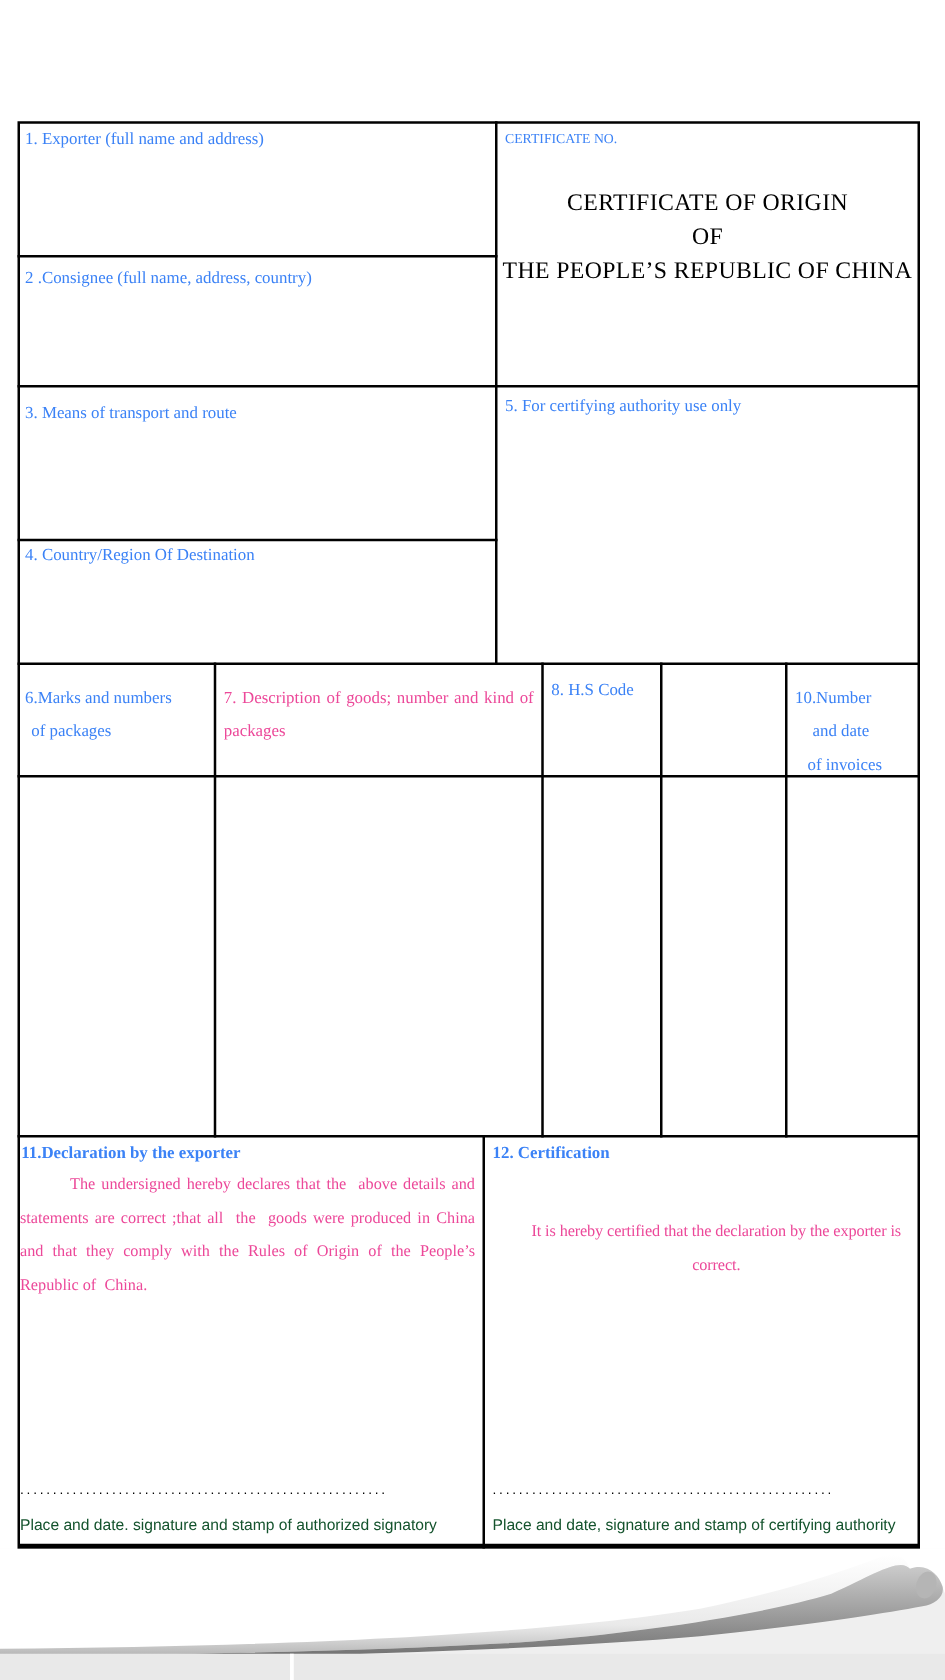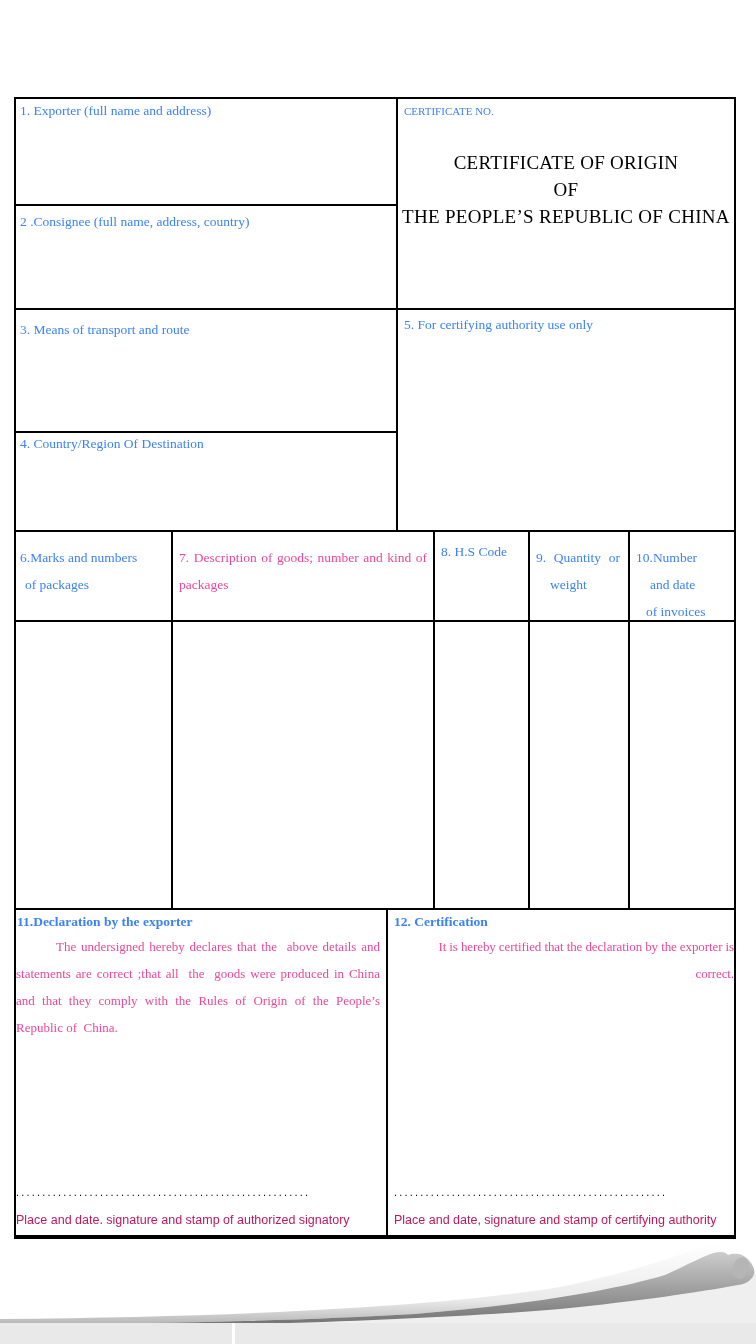--- a/index.html
+++ b/index.html
@@ -12,21 +12,21 @@
        line-height:16px;white-space:nowrap;color:#3b82f6;}
   .ml{line-height:27px;white-space:nowrap;}
   .par{position:absolute;font-family:"Liberation Serif",serif;font-size:13px;
        line-height:27px;text-align:justify;color:#ec4899;}
   .jl{text-align:justify;text-align-last:justify;}
   .titleblock{position:absolute;left:396px;top:149px;width:340px;text-align:center;
        font-size:19px;line-height:27px;letter-spacing:.3px;}
   .dots{position:absolute;overflow:hidden;white-space:nowrap;
        font-family:"Liberation Sans",sans-serif;font-size:11px;letter-spacing:2.2px;color:#000;}
   .sig{position:absolute;font-family:"Liberation Sans",sans-serif;font-size:12.5px;
-       white-space:nowrap;color:#be185d;}
+       white-space:nowrap;color:#14532d;}
   .bold{font-weight:bold;}
   .curl{position:absolute;left:0;top:1239px;width:756px;height:105px;}
 </style>
 </head>
 <body>
 
 <div class="page">
 
   <div class="frame"></div>
 
@@ -60,36 +60,32 @@
 
   <div class="lbl" style="left:20px;top:544px;">
     <div class="ml">6.Marks and numbers</div>
     <div class="ml" style="margin-left:5px;">of packages</div>
   </div>
 
   <div class="par" style="left:179px;top:544px;width:248px;font-size:13.5px;">7. Description of goods; number and kind of packages</div>
 
   <div class="lbl" style="left:441px;top:544px;">8. H.S Code</div>
 
-  <div class="lbl" style="left:536px;top:544px;width:84px;">
-    <div class="ml jl" style="width:84px;">9. Quantity or</div>
-    <div class="ml" style="margin-left:14px;">weight</div>
-  </div>
 
   <div class="lbl" style="left:636px;top:544px;">
     <div class="ml">10.Number</div>
     <div class="ml" style="margin-left:14px;">and date</div>
     <div class="ml" style="margin-left:10px;">of invoices</div>
   </div>
 
   <div class="lbl bold" style="left:17px;top:914px;">11.Declaration by the exporter</div>
   <div class="par" style="left:16px;top:933px;width:364px;text-indent:40px;">The undersigned hereby declares that the &nbsp;above details and statements are correct ;that all &nbsp;the &nbsp;goods were produced in China and that they comply with the Rules of Origin of the People’s Republic of &nbsp;China.</div>
 
   <div class="lbl bold" style="left:394px;top:914px;">12. Certification</div>
-  <div class="par" style="left:412px;top:933px;width:322px;text-align:right;letter-spacing:-0.1px;">It is hereby certified that the declaration by the exporter is correct.</div>
+  <div class="par" style="left:412px;top:971px;width:322px;text-align:center;letter-spacing:-0.1px;">It is hereby certified that the declaration by the exporter is correct.</div>
 
   <div class="dots" style="left:16px;top:1186px;width:292px;">..............................................................</div>
   <div class="sig" style="left:16px;top:1213px;">Place and date. signature and stamp of authorized signatory</div>
 
   <div class="dots" style="left:394px;top:1186px;width:270px;">........................................................</div>
   <div class="sig" style="left:394px;top:1213px;">Place and date, signature and stamp of certifying authority</div>
 
   <svg class="curl" viewBox="0 0 756 105" preserveAspectRatio="none">
     <defs>
       <linearGradient id="foldGrad" x1="0" y1="0" x2="0" y2="1">

